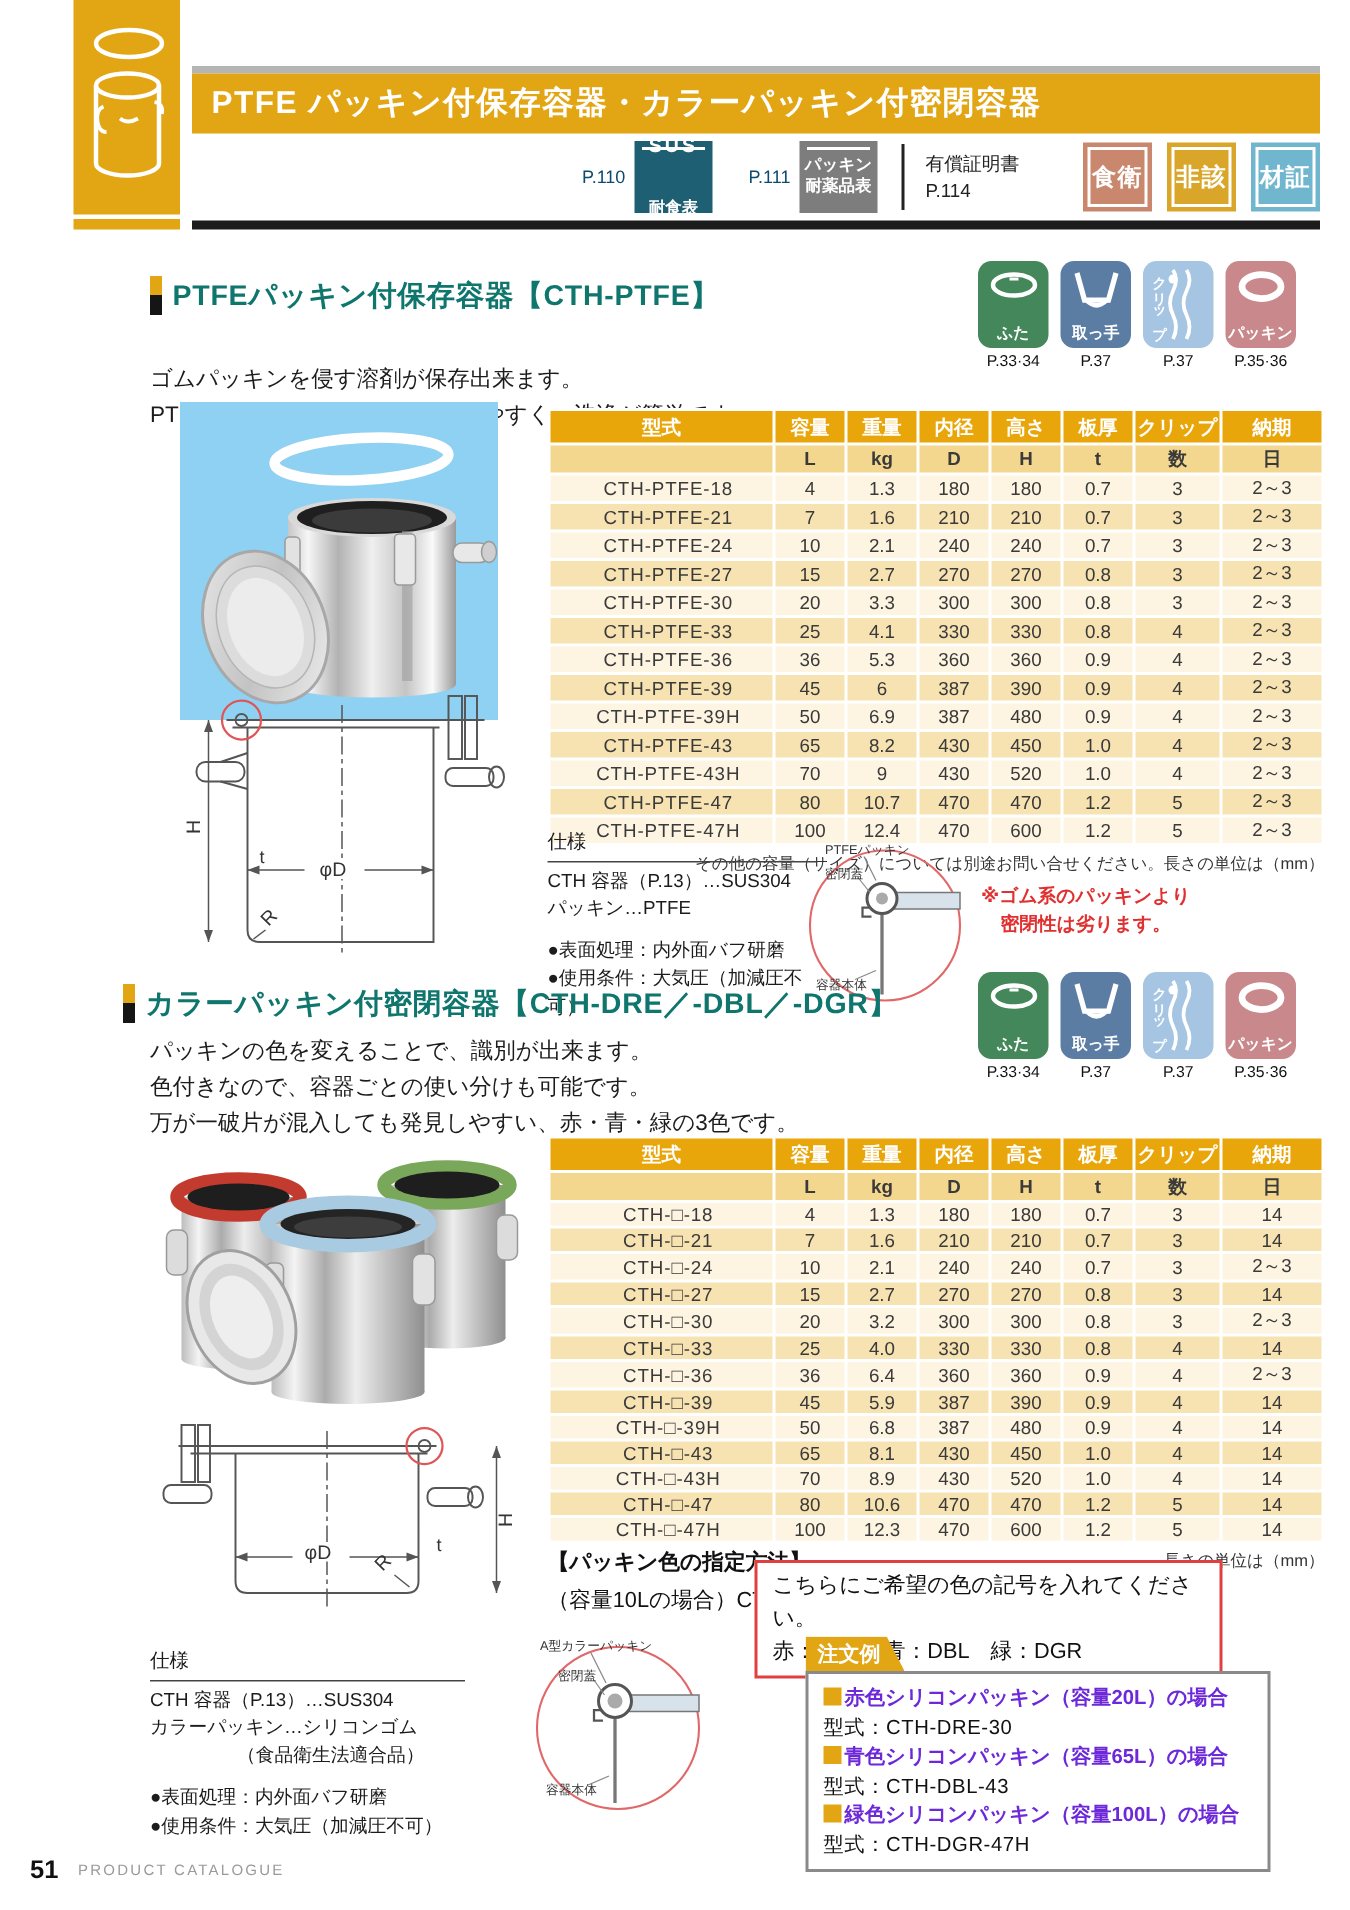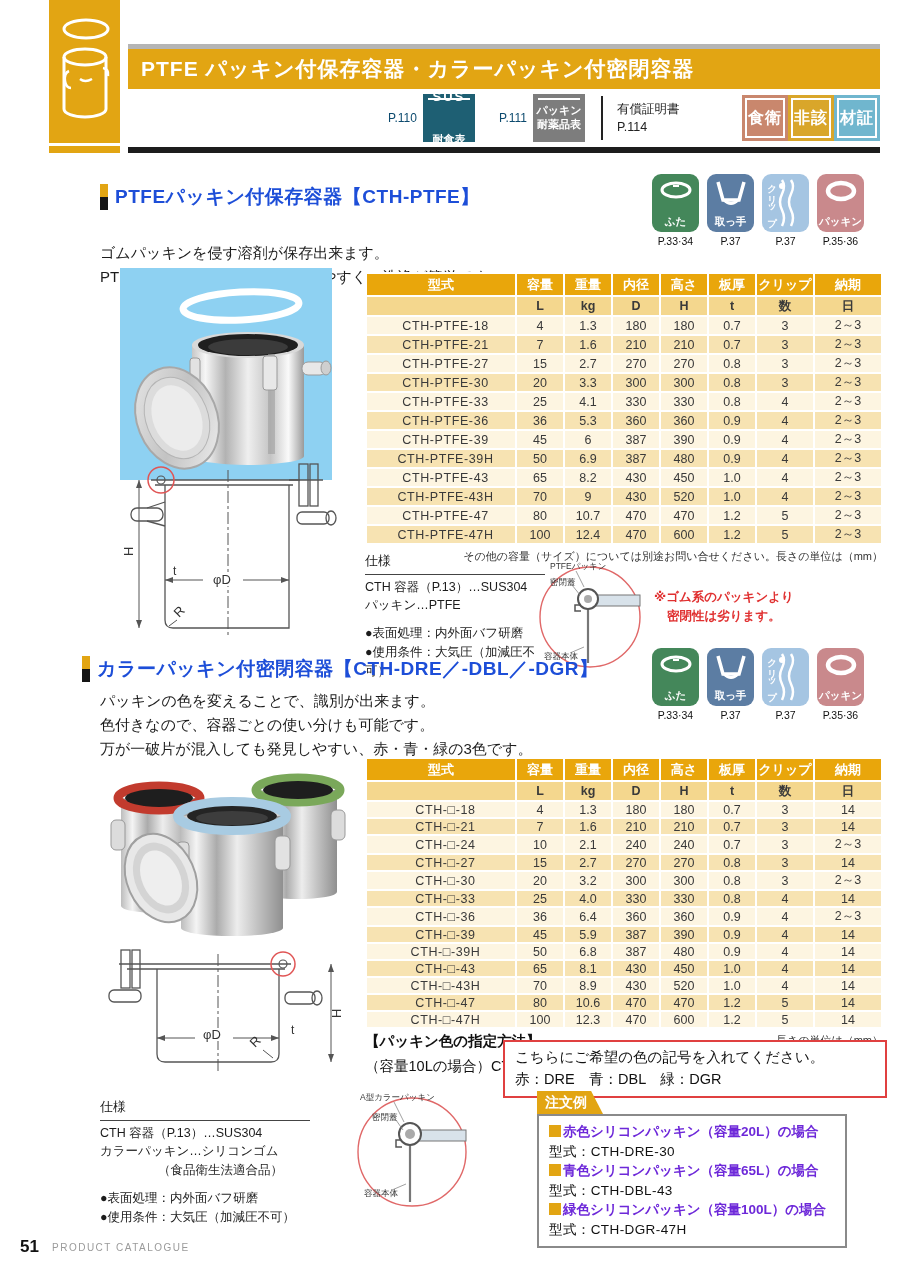--- a/index.html
+++ b/index.html
@@ -15,29 +15,29 @@
   .banner-gray { height:5px; background:#b5b5b5; }
   .banner-gold { height:40px; background:#e2a513; color:#fff; font-weight:bold; font-size:21px; line-height:40px; padding-left:13px; letter-spacing:1px; white-space:nowrap; }
   .links-row { left:128px; top:93px; width:752px; height:50px; display:flex; align-items:center; }
   .pref { font-size:12px; color:#0c4a6e; }
   .sqbadge { width:52px; height:48px; display:flex; flex-direction:column; align-items:center; justify-content:center; color:#fff; font-weight:bold; text-align:center; position:relative; margin-left:6px; }
   .sqbadge::before { content:""; position:absolute; top:4px; left:5px; right:5px; height:2px; background:#fff; }
   .sqbadge .l1 { font-size:13px; letter-spacing:2px; line-height:1.25; }
   .sqbadge .l2 { font-size:11px; line-height:1.25; }
   .vdivider { width:2px; height:44px; background:#222; margin:0 14px 0 16px; }
   .certdoc { font-size:12.5px; line-height:1.45; color:#222; }
-  .certs { margin-left:auto; display:flex; gap:0;font-family:Liberation Serif, serif; }
+  .certs { margin-left:auto; display:flex; gap:10px;font-family:Liberation Serif, serif; }
   .cert { width:46px; height:46px; position:relative; display:flex; align-items:center; justify-content:center; color:#fff; font-weight:bold; font-size:16px; letter-spacing:1px; }
   .cert::after { content:""; position:absolute; inset:3px; border:2px solid #fff; }
   .black-bar { left:128px; top:147px; width:752px; height:6px; background:#1c1c1c; }
 
   
   .sec-head { display:flex; align-items:center; gap:7px; }
   .sec-bullet { width:8px; height:26px; background:linear-gradient(#e2a513 0 50%, #151515 50% 100%); flex:0 0 auto; }
-  .sec-title { font-size:19px; font-weight:bold; color:#1d4ed8; letter-spacing:0.5px; white-space:nowrap;text-align:center; }
+  .sec-title { font-size:19px; font-weight:bold; color:#0f766e; letter-spacing:0.5px; white-space:nowrap;text-align:center; }
   .desc { font-size:15px; line-height:1.6; color:#1c1c1c; }
 
   
   .ficons { display:flex; gap:8px; }
   .ficon { width:47px; }
   .fbox { height:58px; border-radius:9px; position:relative; overflow:hidden; }
   .fglyph { position:absolute; top:4px; left:0; right:0; margin:auto; display:block; }
   .flabel { position:absolute; bottom:3px; width:100%; text-align:center; color:#fff; font-weight:bold; font-size:10.5px; }
   .flabel.fv { writing-mode:vertical-rl; width:auto; left:3px; top:3px; bottom:auto; font-size:9.5px; letter-spacing:0; }
   .fpage { text-align:center; font-size:10.5px; margin-top:3px; color:#111; }
@@ -303,20 +303,30 @@
             <td class="model">CTH-PTFE-21</td>
             <td>7</td>
             <td>1.6</td>
             <td>210</td>
             <td>210</td>
             <td>0.7</td>
             <td>3</td>
             <td>2～3</td>
           </tr>
           <tr>
+            <td class="model">CTH-PTFE-24</td>
+            <td>10</td>
+            <td>2.1</td>
+            <td>240</td>
+            <td>240</td>
+            <td>0.7</td>
+            <td>3</td>
+            <td>2～3</td>
+          </tr>
+          <tr>
             <td class="model">CTH-PTFE-27</td>
             <td>15</td>
             <td>2.7</td>
             <td>270</td>
             <td>270</td>
             <td>0.8</td>
             <td>3</td>
             <td>2～3</td>
           </tr>
           <tr>
@@ -745,21 +755,21 @@
     </table>
     <div class="tbl-note" style="margin-top:4px">長さの単位は（mm）</div>
   </div>
 
   <div class="abs" style="left:365px; top:1032px;">
     <div class="cs-head">【パッキン色の指定方法】</div>
     <div class="cs-line">
       <span>（容量10Lの場合）CTH-</span><span class="cs-box"></span><span>-24</span>
     </div>
   </div>
-  <div class="abs red-note" style="left:503px; top:1040px; width:384px;">
+  <div class="abs red-note" style="left:503px; top:1040px; width:312px;">
     <div>こちらにご希望の色の記号を入れてください。</div>
     <div>赤：DRE　青：DBL　緑：DGR</div>
   </div>
 
   <div class="abs" style="left:348px; top:1086px;">
     <svg width="130" height="130" viewBox="0 0 130 130">
       <circle cx="64" cy="66" r="54" fill="none" stroke="#e06868" stroke-width="1.4"></circle>
       <rect x="68" y="44" width="50" height="11" fill="#d8e2ea" stroke="#777" stroke-width="1"></rect>
       <path d="M62,56 V116" stroke="#777" stroke-width="2.2" fill="none"></path>
       <circle cx="62" cy="48" r="11" fill="#fff" stroke="#555" stroke-width="2"></circle>

